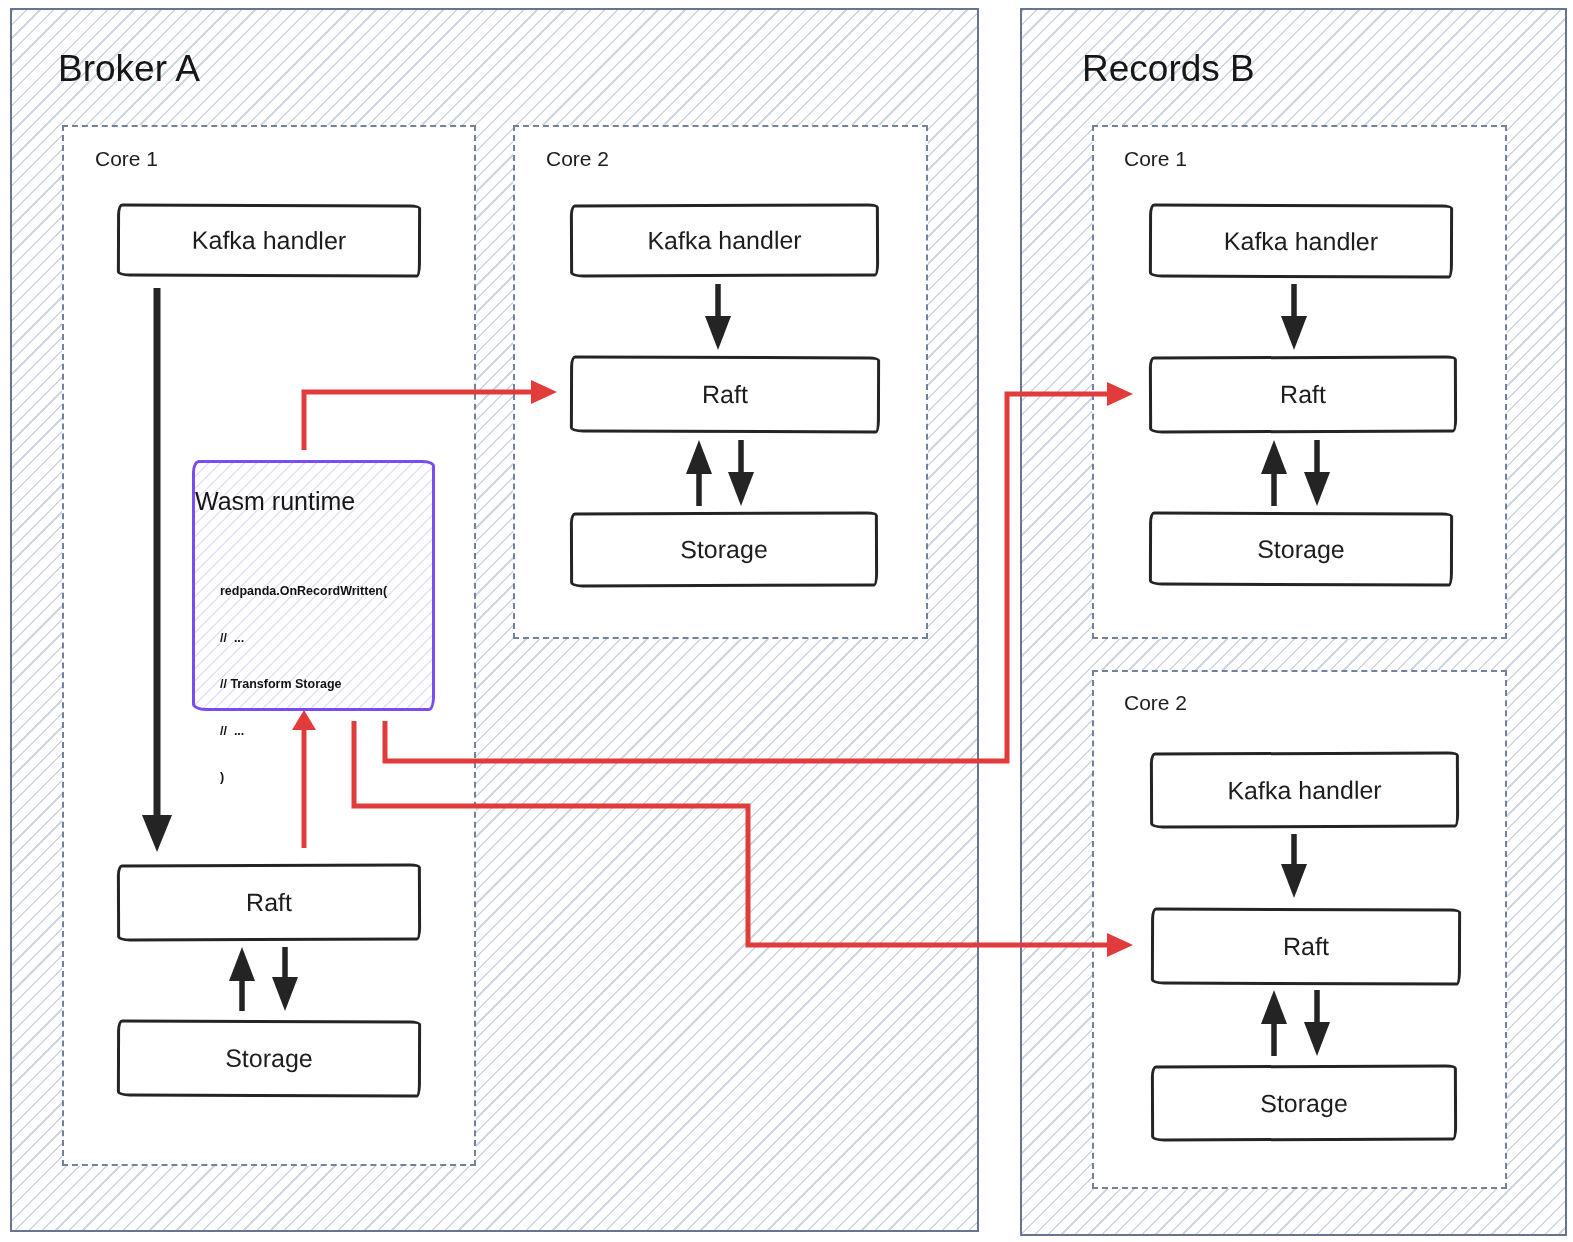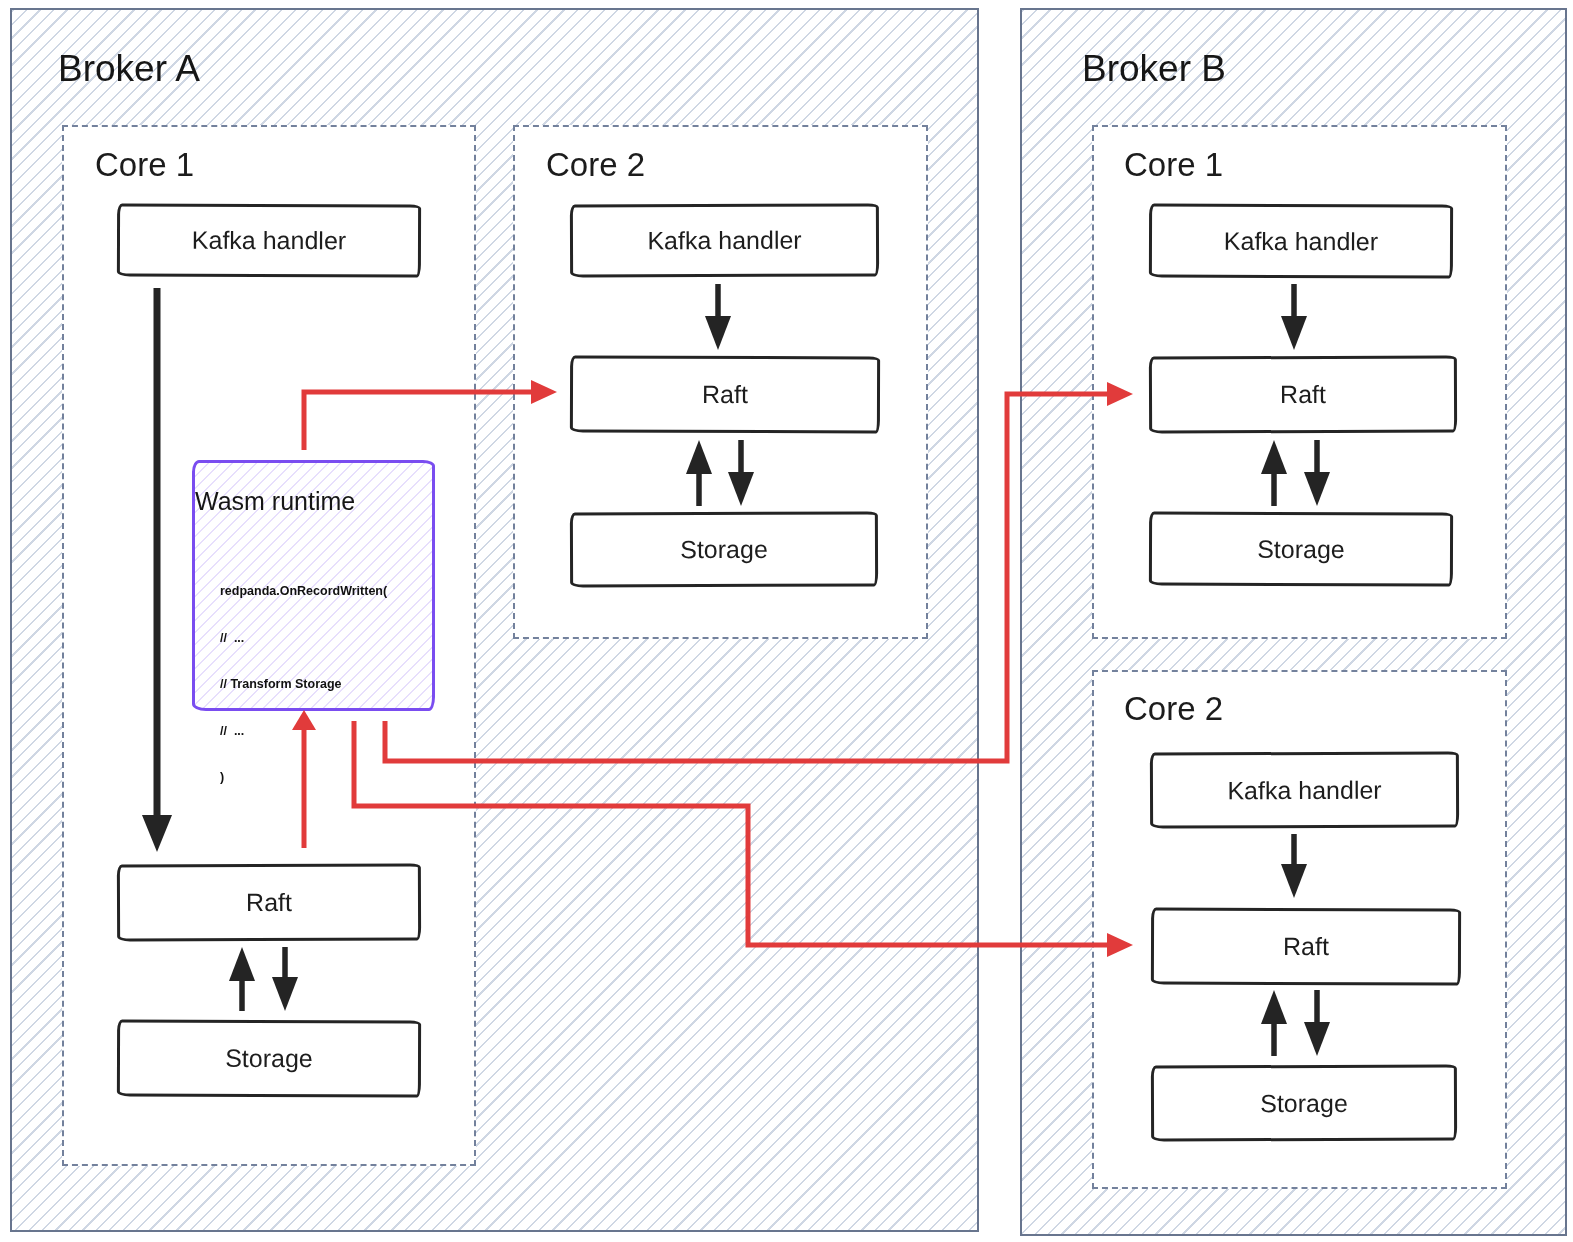--- a/index.html
+++ b/index.html
@@ -31,21 +31,21 @@
     white-space: nowrap;
   }
   .core {
     position: absolute;
     border: 2.5px dashed var(--dash-blue, #73819c);
     background: #ffffff;
     z-index: 2;
   }
   .core-title {
     position: absolute;
-    font-size: 33px;
+    font-size: 21px;
     line-height: 1;
     color: #1c1c1c;
     z-index: 3;
     white-space: nowrap;
   }
   .node {
     position: absolute;
     background: #ffffff;
     border: 3px solid var(--node-black, #242424);
     display: flex;
@@ -102,21 +102,21 @@
 </style>
 </head>
 <body>
 
 <div class="canvas">
 
   <div class="broker" style="left:10px; top:8px; width:965px; height:1220px;"></div>
   <div class="broker" style="left:1020px; top:8px; width:543px; height:1224px;"></div>
 
   <div class="broker-title" style="left:58px; top:50px;">Broker A</div>
-  <div class="broker-title" style="left:1082px; top:50px;">Broker B</div>
+  <div class="broker-title" style="left:1082px; top:50px;">Records B</div>
 
   <div class="core" style="left:62px;   top:125px; width:410px; height:1037px;"></div>
   <div class="core" style="left:513px;  top:125px; width:411px; height:510px;"></div>
   <div class="core" style="left:1092px; top:125px; width:411px; height:510px;"></div>
   <div class="core" style="left:1092px; top:670px; width:411px; height:515px;"></div>
 
   <div class="core-title" style="left:95px;   top:148px;">Core 1</div>
   <div class="core-title" style="left:546px;  top:148px;">Core 2</div>
   <div class="core-title" style="left:1124px; top:148px;">Core 1</div>
   <div class="core-title" style="left:1124px; top:692px;">Core 2</div>

